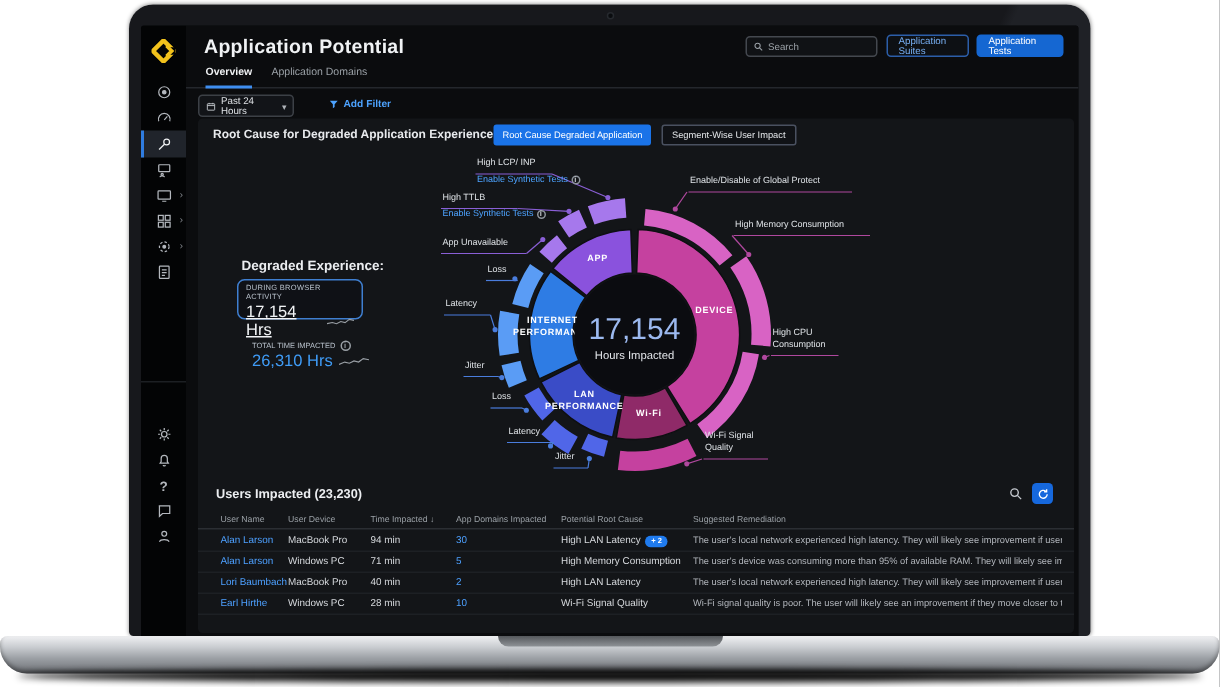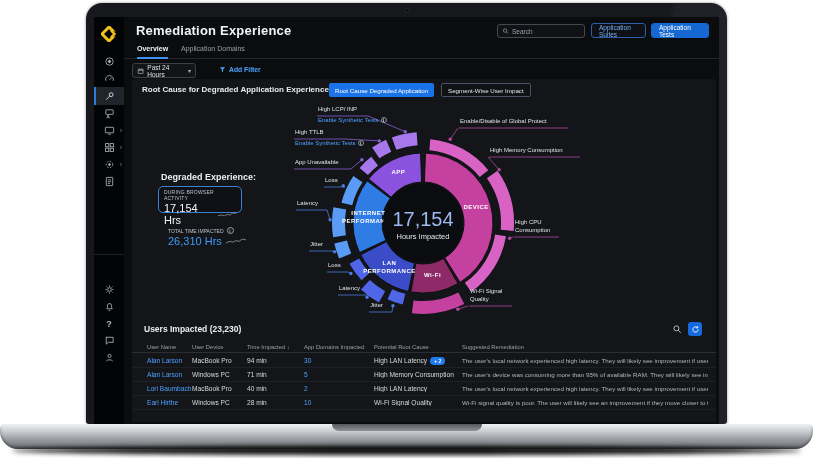--- a/index.html
+++ b/index.html
@@ -74,21 +74,21 @@
   .toggle { position:absolute; top:4px; height:14px; border-radius:2px; font-size:6.2px;
     display:flex; align-items:center; padding:0 6px; cursor:pointer; }
   .toggle.on { left:197px; background:#1a73e8; color:#fff; }
   .toggle.off { left:309px; background:#101216; color:#e4e7ea; border:1px solid #4a5160; }
 
   
   .stats-head { position:absolute; left:29px; top:93px; font-size:9px; font-weight:bold; color:#eceef1; }
   .stat-box { position:absolute; left:26px; top:107px; width:84px; height:27px;
     border:1px solid #3f7fd0; border-radius:5px; background:#0f1116; padding:2px 5px; }
   .stat-label { font-size:5px; color:#b9c2cc; letter-spacing:.2px; }
-  .stat-val { font-size:11px; color:#f2f4f6; display:flex; align-items:center; gap:4px; margin-top:1px; }
+  .stat-val { font-size:11px; color:#f2f4f6; display:flex; align-items:center; gap:4px; margin-top:1px;text-decoration:underline; }
   .stat2-label { position:absolute; left:36px; top:148px; font-size:5px; color:#b9c2cc;
     display:flex; gap:3px; align-items:center; }
   .stat2-val { position:absolute; left:36px; top:156px; font-size:11px; color:#3f9bf5;
     display:flex; align-items:center; gap:4px; }
 
   
   #chart-svg { position:absolute; left:0; top:0; pointer-events:none; }
   #chart-svg path.seg { pointer-events:auto; }
   #callout-layer { position:absolute; inset:0; pointer-events:none; }
   .callout { position:absolute; font-size:6px; color:#dfe3e7; white-space:nowrap; line-height:7.5px; }
@@ -206,21 +206,21 @@
           <div class="s-item">
             <svg width="11" height="11" viewBox="0 0 24 24" fill="none" stroke="#b4b8be" stroke-width="1.8">
               <circle cx="12" cy="8.5" r="3.5"></circle>
               <path d="M5 20c1.5-4 12.5-4 14 0"></path>
             </svg>
           </div>
         </div>
     </div>
 
     <div class="main">
-      <div class="page-title">Remediation Experience</div>
+      <div class="page-title">Application Potential</div>
 
       <div class="searchbox">
         <svg width="8" height="8" viewBox="0 0 24 24" fill="none" stroke="#9aa0a6" stroke-width="2.4">
             <circle cx="10.5" cy="10.5" r="6"></circle>
             <path d="M15 15l6 6"></path>
           </svg>
         <input type="text" placeholder="Search" style="">
       </div>
       <div class="btn outline">Application Suites</div>
       <div class="btn solid">Application Tests</div>

